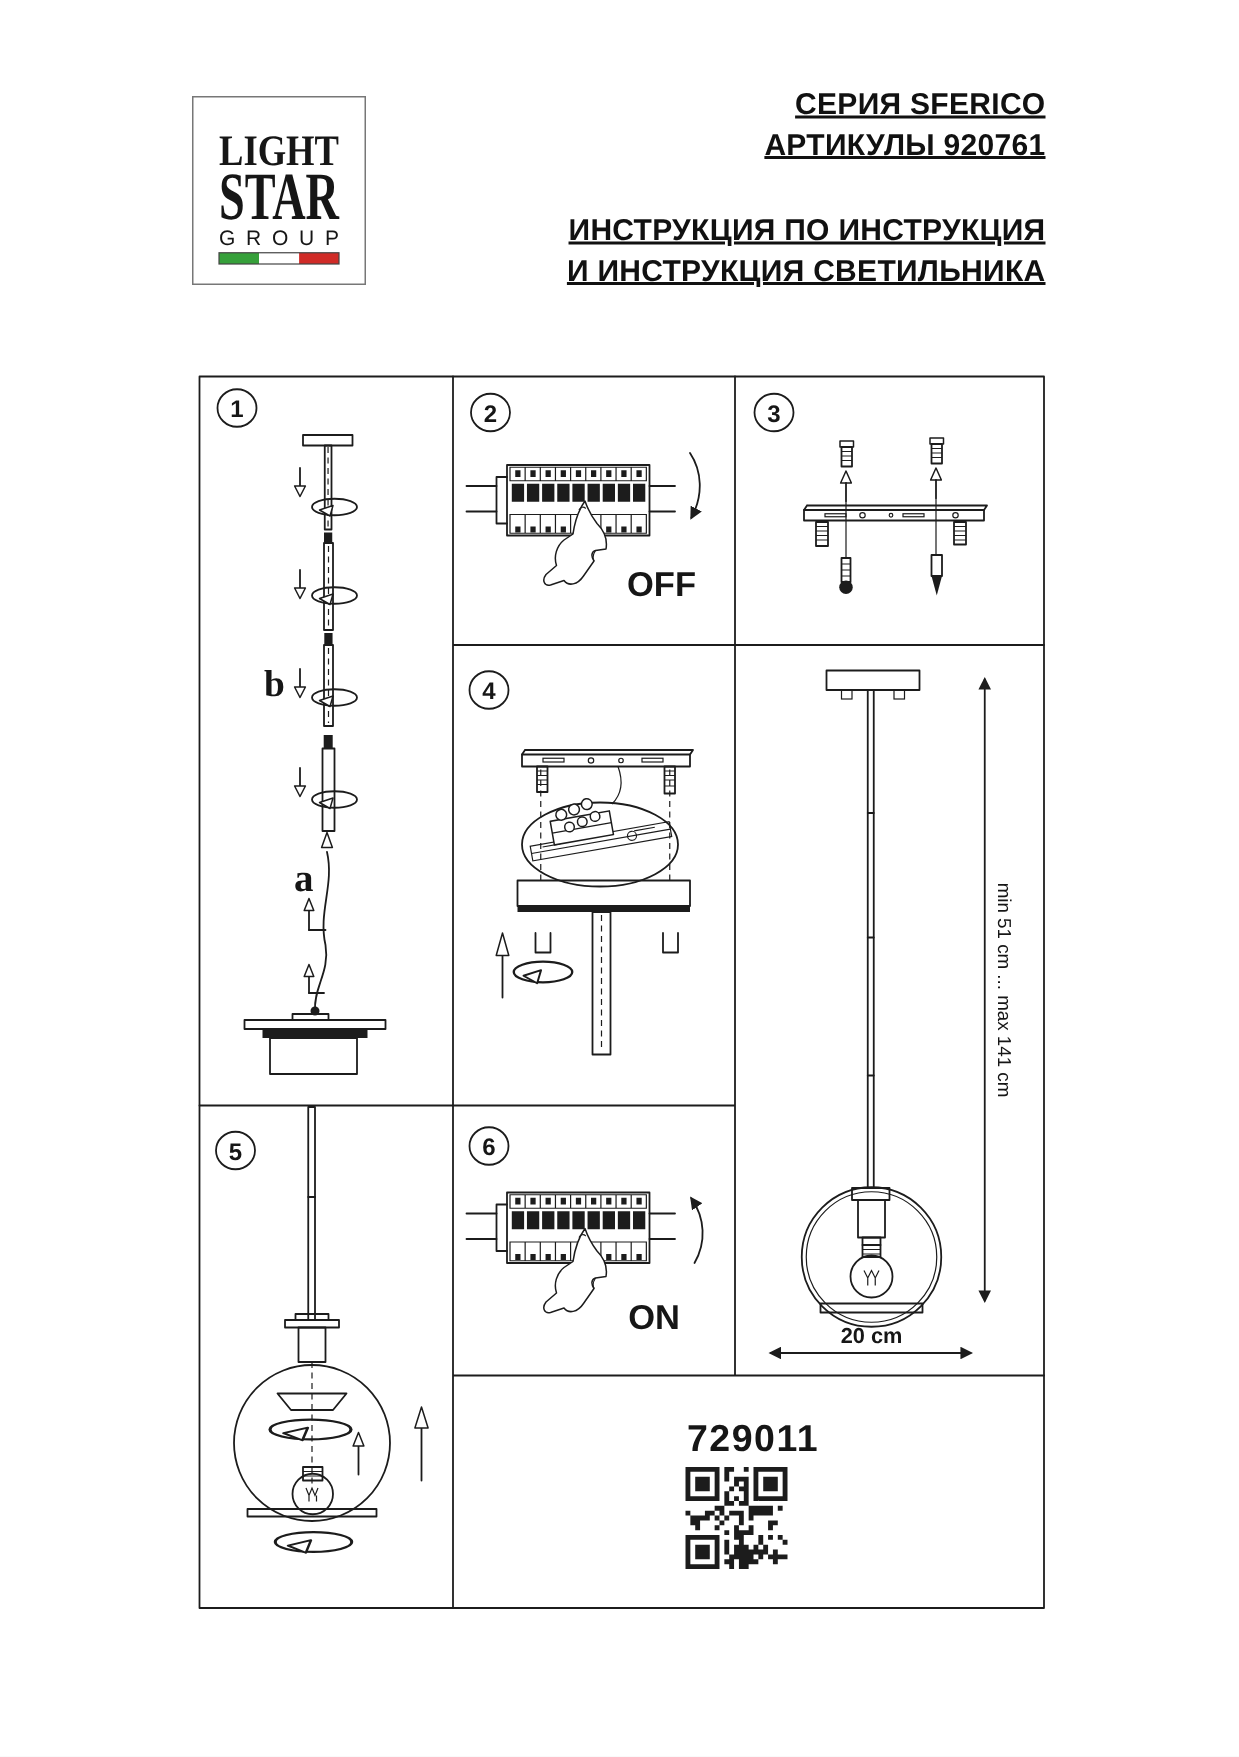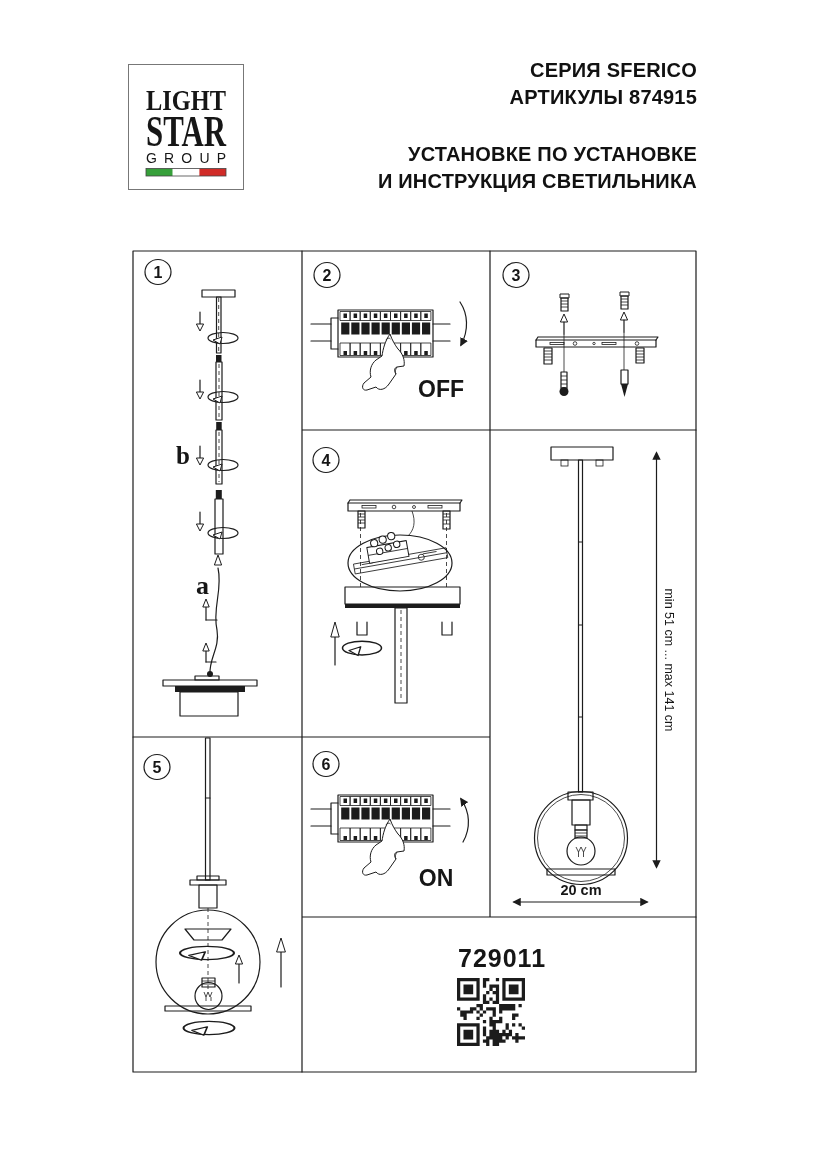--- a/index.html
+++ b/index.html
@@ -1,19 +1,19 @@
 <!DOCTYPE html>
 <html><head>
 <meta charset="utf-8">
 <style>
   html,body{margin:0;padding:0;background:#fff;}
   #page{position:relative;width:826px;height:1171px;background:#ffffff;outline:1px solid #ececec;
         font-family:"Liberation Sans",sans-serif;overflow:hidden;}
   .hdr{position:absolute;right:129px;text-align:right;font-weight:bold;color:#111;
-       font-size:20px;line-height:27px;letter-spacing:0.2px;white-space:nowrap;}
+       font-size:20px;line-height:27px;letter-spacing:0.2px;white-space:nowrap;text-decoration:underline;}
   
   .ln{stroke:#1c1c1c;fill:none;stroke-width:1.2;stroke-linecap:round;stroke-linejoin:round}
   .lt{stroke:#1c1c1c;fill:none;stroke-width:0.8}
   .fl{fill:#1c1c1c;stroke:none}
   .wf{fill:#ffffff;stroke:#1c1c1c;stroke-width:1;stroke-linejoin:round}
   .dsh{stroke:#1c1c1c;fill:none;stroke-width:0.8;stroke-dasharray:4 3}
   text{font-family:"Liberation Sans",sans-serif;fill:#161616;stroke:none}
   .serif{font-family:"Liberation Serif",serif;font-weight:bold}
   .b{font-weight:bold}
 </style>
@@ -30,24 +30,24 @@
     <g>
       <rect x="18" y="104.5" width="26.7" height="7.5" fill="#36a03a"></rect>
       <rect x="44.7" y="104.5" width="26.7" height="7.5" fill="#ffffff"></rect>
       <rect x="71.4" y="104.5" width="26.6" height="7.5" fill="#d02b27"></rect>
       <rect x="18" y="104.5" width="80" height="7.5" fill="none" stroke="#444" stroke-width="0.8"></rect>
     </g>
   </svg>
 
   <div class="hdr" style="top:57px">
     <div>СЕРИЯ SFERICO</div>
-    <div>АРТИКУЛЫ 874915</div>
+    <div>АРТИКУЛЫ 920761</div>
   </div>
   <div class="hdr" style="top:141px">
-    <div>УСТАНОВКЕ ПО УСТАНОВКЕ</div>
+    <div>ИНСТРУКЦИЯ ПО ИНСТРУКЦИЯ</div>
     <div>И ИНСТРУКЦИЯ СВЕТИЛЬНИКА</div>
   </div>
 
   <svg style="position:absolute;left:132px;top:250px" width="565" height="823" viewBox="0 0 565 823">
     <defs>
       <marker id="mf" viewBox="0 0 10 10" refX="8" refY="5" markerWidth="7" markerHeight="7" orient="auto-start-reverse">
           <path d="M0,0 L10,5 L0,10 Z" fill="#1c1c1c"></path>
         </marker>
 
       <g id="oad">

